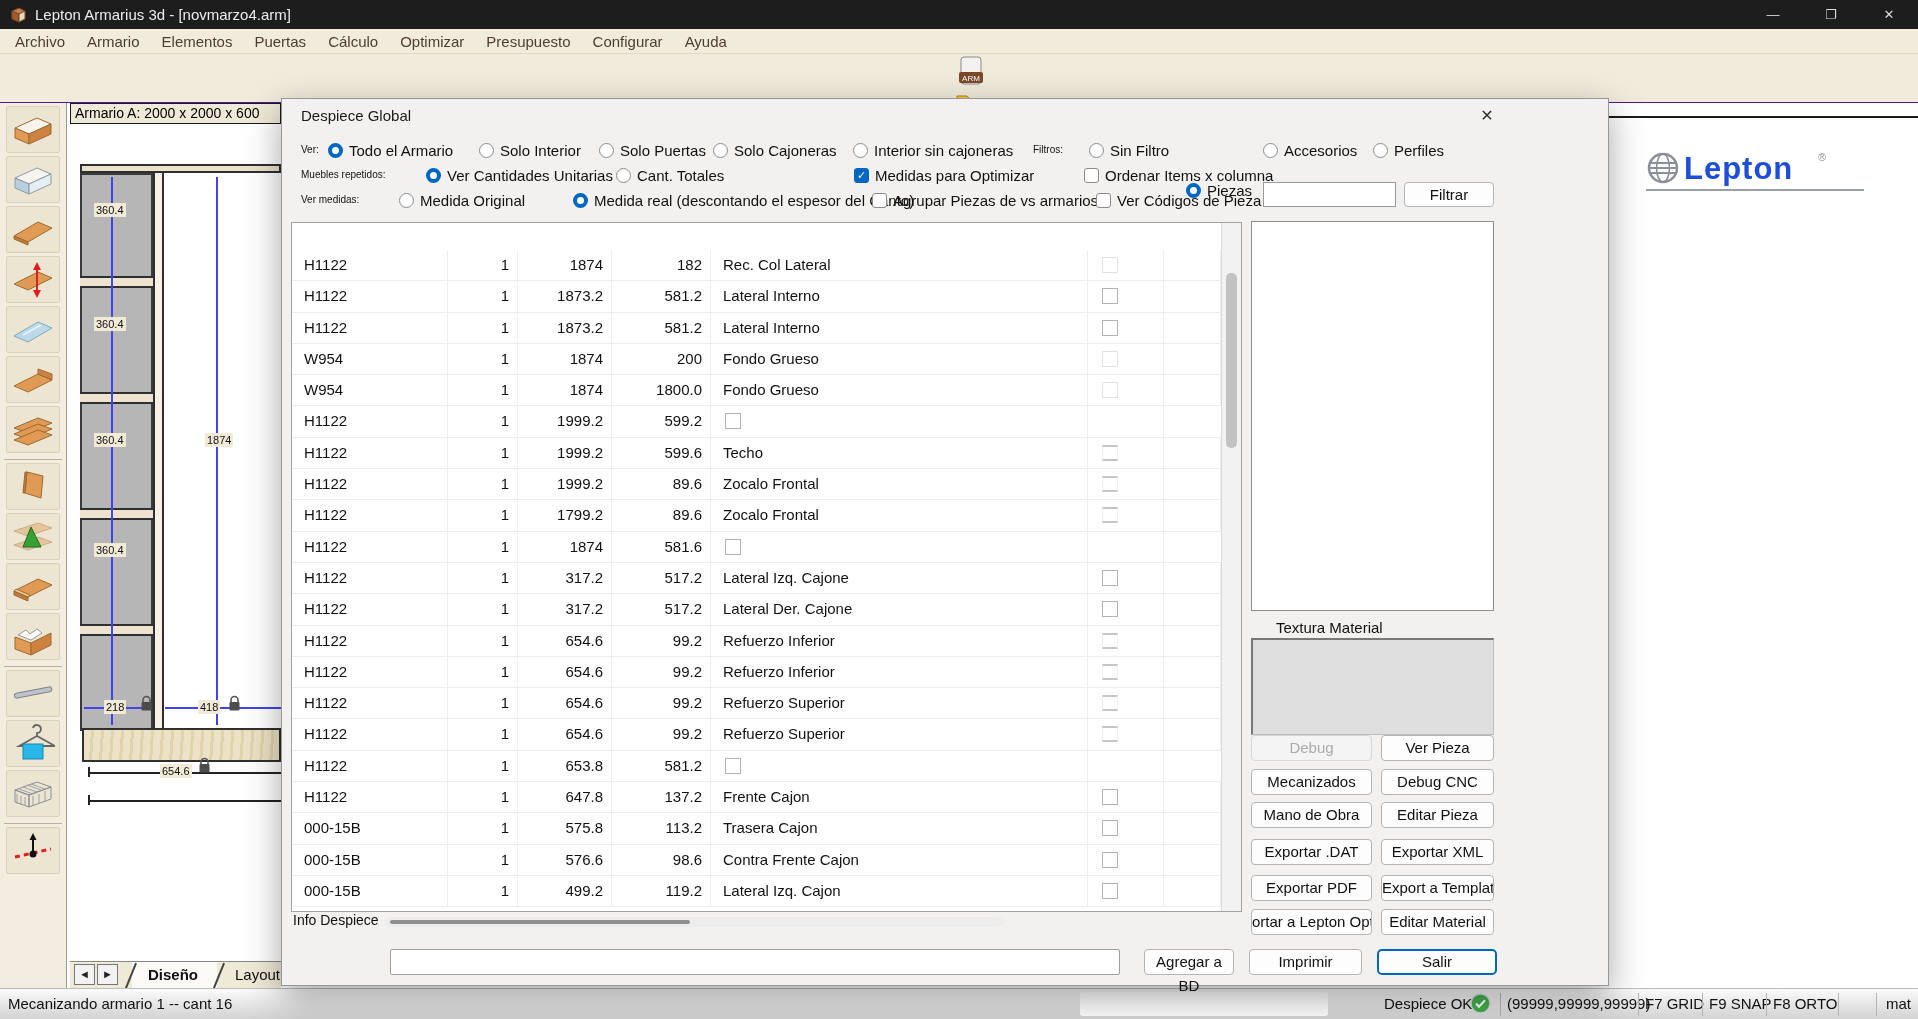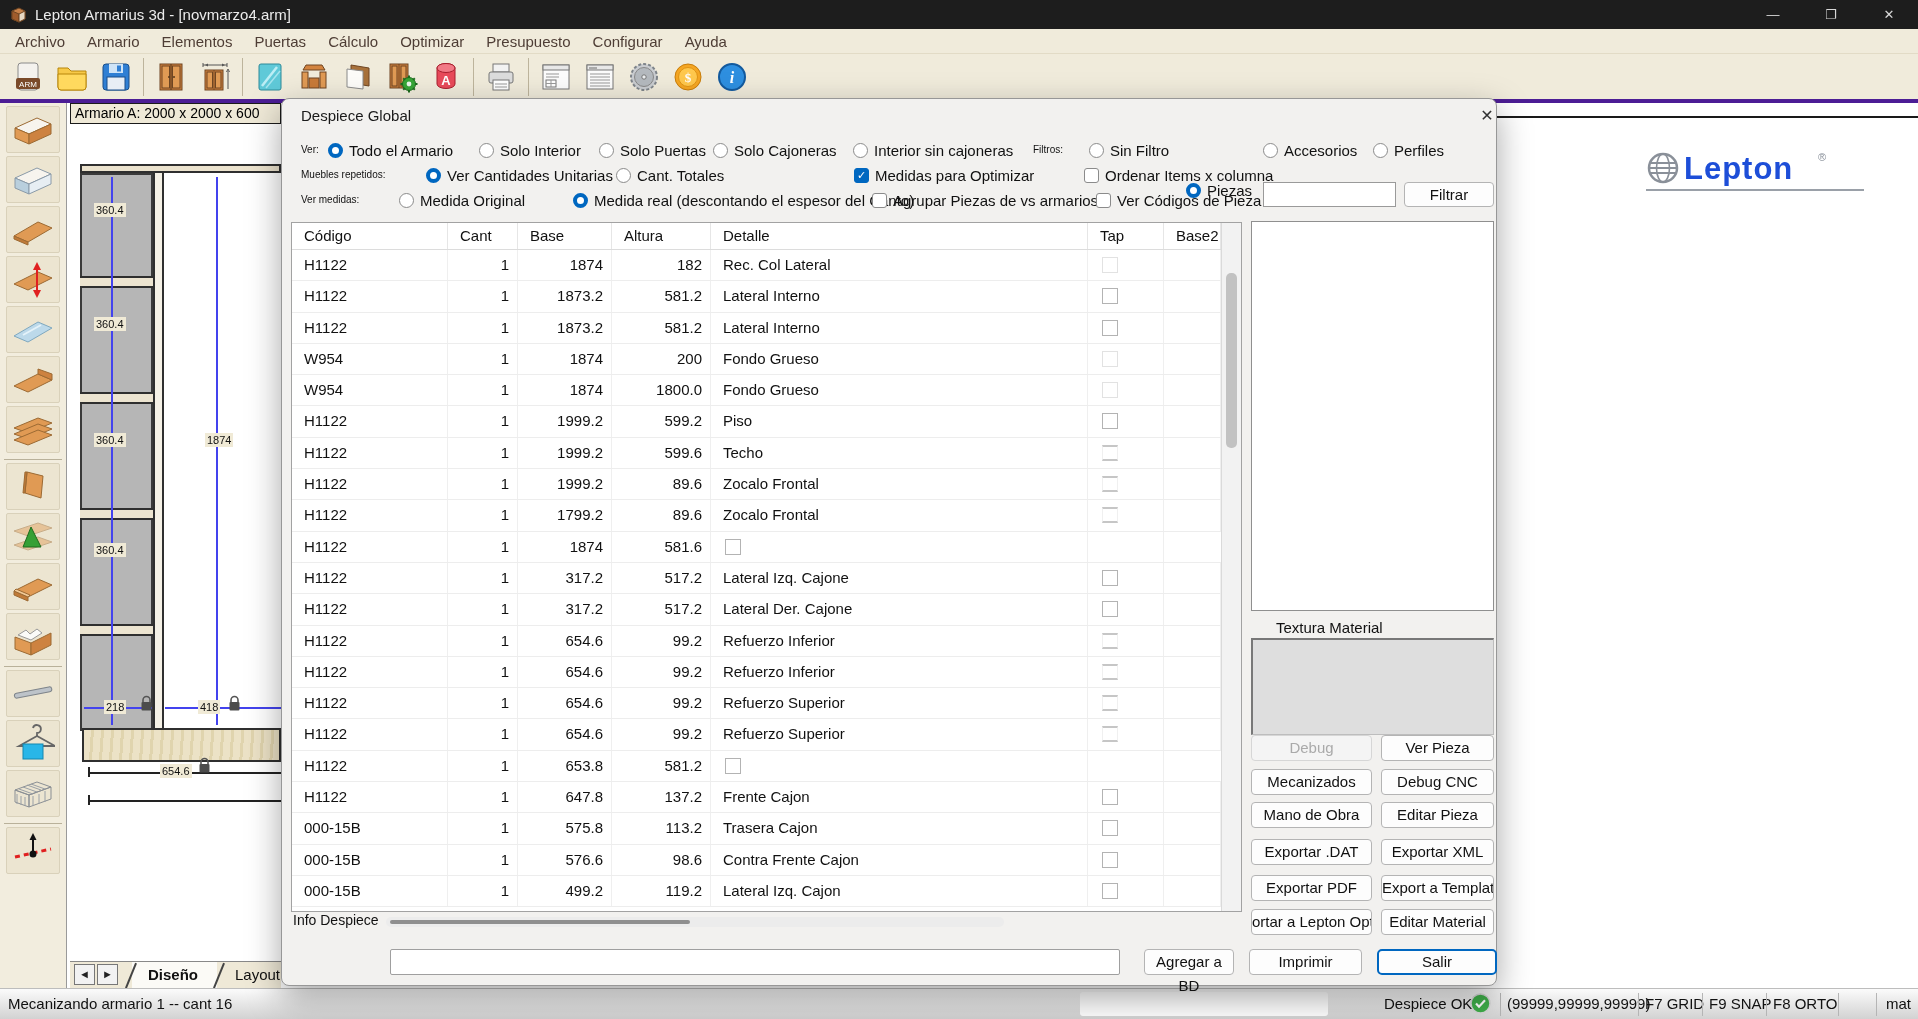--- a/index.html
+++ b/index.html
@@ -11,21 +11,21 @@
   .titlebar .appicon { margin:0 8px 0 10px; display:flex; }
   .titlebar .title { font-size:15px; color:#ececec; }
   .wincontrols { position:absolute; right:0; top:0; height:29px; display:flex; }
   .winbtn { width:58px; height:29px; display:flex; align-items:center; justify-content:center; color:#d8d8d8; font-size:13px; }
 
   
   .menubar { position:absolute; left:0; top:29px; width:1918px; height:25px; background:#f0ebdb; display:flex; align-items:center; padding-left:4px; border-bottom:1px solid #e2dbc6; }
   .menuitem { padding:0 11px; font-size:15px; color:#4e3d35; line-height:25px; }
 
   
-  .toolbar { position:absolute; left:0; top:54px; width:1918px; height:49px; background:#f0ebdb; border-bottom:4px solid #4c1d95; display:flex; align-items:center; padding-left:6px; }
+  .toolbar { position:absolute; left:0; top:54px; width:1918px; height:49px; background:#f0ebdb; border-bottom:1px solid #4c1d95; display:flex; align-items:center; padding-left:24px;flex-direction:column; }
   .toolbtn { width:44px; height:44px; display:flex; align-items:center; justify-content:center; }
   .toolsep { width:1px; height:38px; background:#bdb49c; margin:0 5px; }
 
   
   .main { position:absolute; left:0; top:103px; width:1918px; height:885px; background:#fff; }
 
   
   .sidebar { position:absolute; left:0; top:0; width:67px; height:885px; background:#f2edde; border-right:1px solid #9a9a9a; overflow:hidden; }
   .sidecell { width:54px; height:47px; margin:3px auto 2px auto; background:#ece5d1; border:1px solid #d9d1ba; border-radius:2px; display:flex; align-items:center; justify-content:center; }
   .side-sep { height:5px; border-bottom:1px solid #b9b19a; margin:2px 4px 3px 4px; }
@@ -54,21 +54,21 @@
 
   
   .rightcanvas { position:absolute; left:281px; top:0; width:1637px; height:885px; background:#fff; }
   .canvastopline { position:absolute; left:0; top:13px; width:1637px; height:1.5px; background:#1a1a1a; }
   .lepton-logo { position:absolute; left:1365px; top:40px; width:230px; height:60px; }
   .lepton-line { position:absolute; left:0; top:46px; width:218px; height:2px; background:#9aa0a8; }
   .lepton-text { position:absolute; left:38px; top:8px; font-size:31px; font-weight:bold; color:#1d4ed8; letter-spacing:1px; }
   .lepton-reg { position:absolute; left:172px; top:8px; font-size:11px; color:#878e98; }
 
   
-  .dialog { position:absolute; left:281px; top:-5px; width:1216px; height:888px; background:#f2f1ef; border:1px solid #979797; border-radius:8px; box-shadow:0 12px 34px rgba(0,0,0,.35); z-index:10; }
+  .dialog { position:absolute; left:281px; top:-5px; width:1328px; height:888px; background:#f2f1ef; border:1px solid #979797; border-radius:0; box-shadow:0 12px 34px rgba(0,0,0,.35); z-index:10; }
   .dlg-title { position:absolute; left:19px; top:8px; font-size:15px; color:#1a1a1a; }
   .dlg-close { position:absolute; left:1193px; top:6px; width:24px; height:22px; text-align:center; font-size:16px; color:#333; line-height:22px; }
 
   .optlabel { position:absolute; font-size:10px; color:#111; white-space:nowrap; }
   .radio-item { position:absolute; display:flex; align-items:center; white-space:nowrap; }
   .radio-circle { width:15px; height:15px; border-radius:50%; background:#fff; border:1px solid #8b8b8b; margin-right:6px; flex:none; }
   .radio-circle.sel { border:4.5px solid #0067c0; }
   .check-item { position:absolute; display:flex; align-items:center; white-space:nowrap; }
   .check-box { width:15px; height:15px; border-radius:3px; background:#fff; border:1px solid #8b8b8b; margin-right:6px; flex:none; font-size:11px; line-height:13px; text-align:center; color:#fff; }
   .check-box.checked { background:#0067c0; border-color:#0067c0; }
@@ -575,29 +575,20 @@
       </div>
       <div class="check-item" style="left:814px; top:93px">
         <span class="check-box"></span>
         <span class="opt-text">Ver Códigos de Pieza</span>
       </div>
 
       <input class="filter-input" value="" style="">
       <div class="btn filtrar-btn">Filtrar</div>
 
       <div class="tablewrap">
-        <div class="thead" id="thead">
-            <div class="th">Código</div>
-            <div class="th">Cant</div>
-            <div class="th">Base</div>
-            <div class="th">Altura</div>
-            <div class="th">Detalle</div>
-            <div class="th">Tap</div>
-            <div class="th">Base2</div>
-          </div>
         <div class="tbody" id="tbody">
             <div class="trow">
               <div class="td cl">H1122</div>
               <div class="td cr">1</div>
               <div class="td cr">1874</div>
               <div class="td cr">182</div>
               <div class="td cl">Rec. Col Lateral</div>
               <div class="td">
                 <div class="tapbox tap-faint"></div>
               </div>
@@ -645,21 +636,20 @@
               <div class="td">
                 <div class="tapbox tap-faint"></div>
               </div>
               <div class="td"></div>
             </div>
             <div class="trow">
               <div class="td cl">H1122</div>
               <div class="td cr">1</div>
               <div class="td cr">1999.2</div>
               <div class="td cr">599.2</div>
-              <div class="td cl">Piso</div>
               <div class="td">
                 <div class="tapbox tap-normal"></div>
               </div>
               <div class="td"></div>
             </div>
             <div class="trow">
               <div class="td cl">H1122</div>
               <div class="td cr">1</div>
               <div class="td cr">1999.2</div>
               <div class="td cr">599.6</div>

